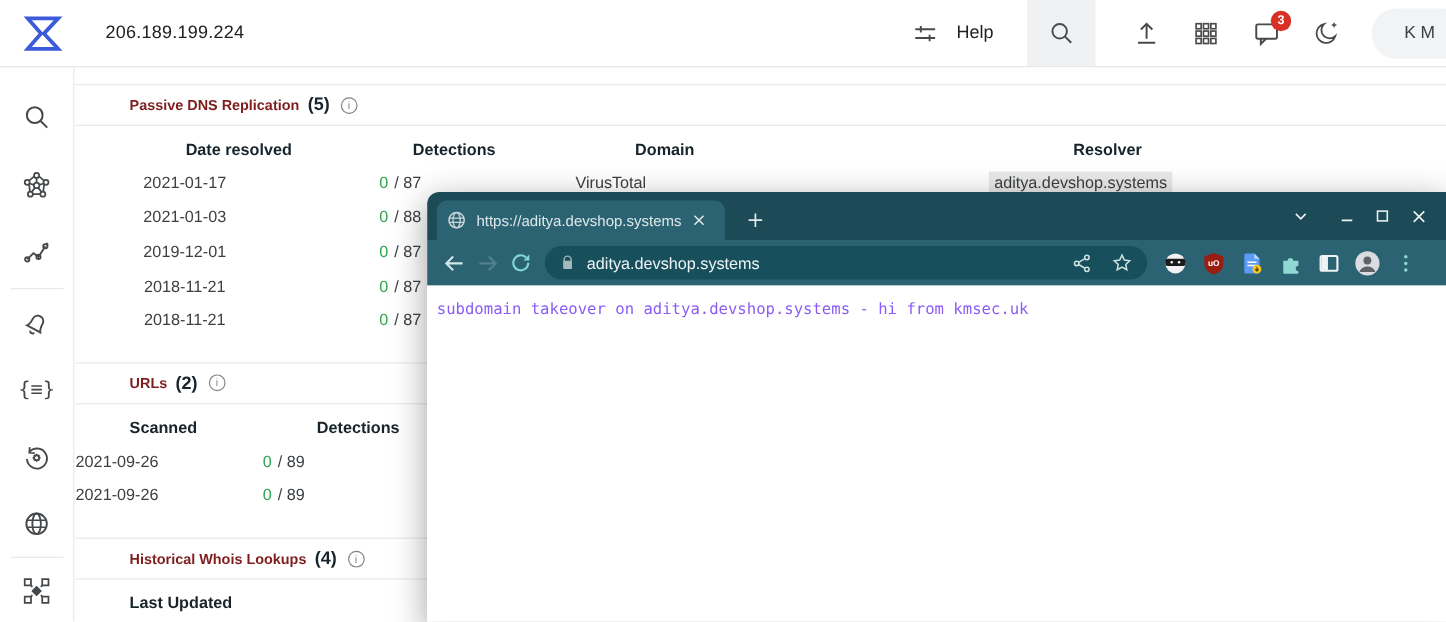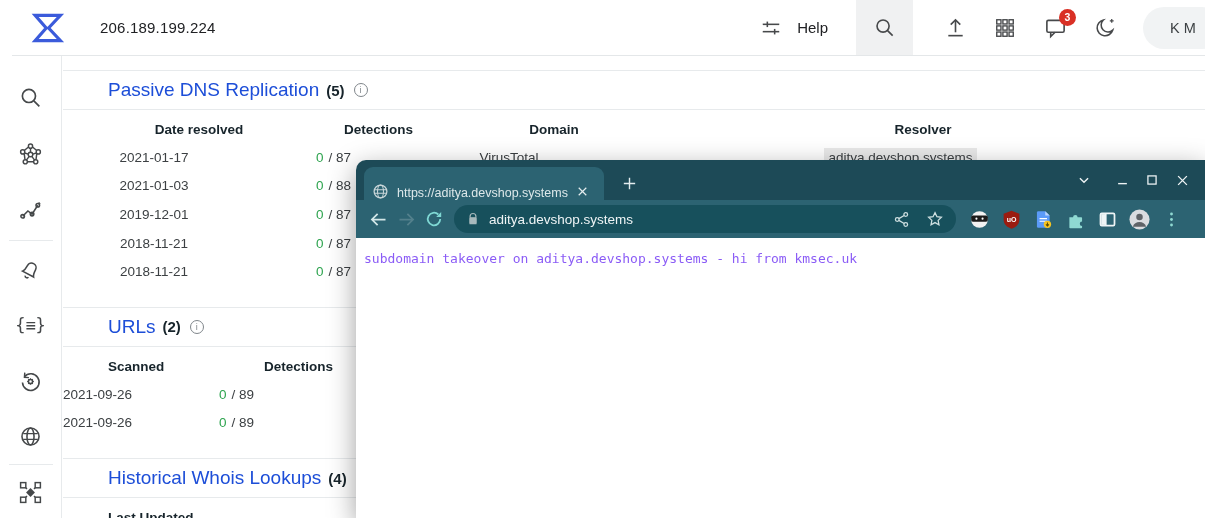--- a/index.html
+++ b/index.html
@@ -1,20 +1,20 @@
 <!DOCTYPE html>
 <html><head>
 <meta charset="utf-8">
 <style>
   * { margin:0; padding:0; box-sizing:border-box; }
   html,body { width:1205px; height:518px; overflow:hidden; background:#fff;
     font-family:"Liberation Sans", sans-serif; }
 
   
-  .topbar { position:absolute; top:0; left:12px; right:0; height:56px; background:#fff;
+  .topbar { position:absolute; top:0; left:0; right:0; height:56px; background:#fff;
     border-bottom:1px solid #e4e7e9; display:flex; align-items:center; z-index:3; }
   .vt-logo { width:38px; height:38px; margin-left:16px; display:flex; align-items:center; }
   .topbar-ip { margin-left:34px; font-size:15px; color:#202124; letter-spacing:.2px; }
   .topbar-right { margin-left:auto; display:flex; align-items:center; height:100%; }
   .tb-icon { width:24px; height:24px; display:flex; align-items:center; justify-content:center;
     color:#47494b; cursor:pointer; }
   .tb-gap { margin-right:26px; }
   .help-label { font-size:15px; color:#202124; margin:0 28px 0 14px; cursor:pointer; }
   .search-box { width:57px; height:100%; background:#f0f1f2; display:flex; align-items:center;
     justify-content:center; margin-right:30px; cursor:pointer; }
@@ -31,21 +31,21 @@
     border-right:1px solid #e7eaec; display:flex; flex-direction:column; align-items:center; z-index:2; }
   .sb-icon { width:26px; height:26px; color:#45484a; display:flex; align-items:center;
     justify-content:center; cursor:pointer; }
   .sb-divider { width:44px; height:1px; background:#e7eaec; }
   .braces-glyph { font-family:"DejaVu Sans Mono", monospace; font-size:17px; color:#45484a; }
 
   
   .main { position:absolute; top:56px; left:63px; right:0; bottom:0; background:#fff; padding-top:14px; }
   .hr { height:1px; background:#e7eaec; }
   .sec-title-row { display:flex; align-items:center; padding:8px 0 8px 45px; }
-  .sec-title { font-size:19px; font-weight:normal; color:#1d4ed8; }
+  .sec-title { font-size:12px; font-weight:bold; color:#7f1d1d; }
   .sec-count { font-size:15px; font-weight:bold; color:#17242b; margin-left:7px; }
   .info-icon { width:14px; height:14px; border:1px solid #80868b; border-radius:50%; margin-left:9px;
     color:#80868b; font-size:9px; display:flex; align-items:center; justify-content:center;
     font-style:normal; cursor:pointer; flex:0 0 auto; }
   .thead, .trow { display:grid; align-items:center; }
   .pdns .thead, .pdns .trow { grid-template-columns:182px 177px 174px 1fr;text-align:center; }
   .urls .thead, .urls .trow { grid-template-columns:156px 1fr; }
   .thead { padding:12px 0 6px 45px; font-size:13.5px; font-weight:bold; color:#17242b; }
   .trow { height:28.6px; font-size:13.5px; color:#3c4043; }
   .pos { color:#2ea44f; }
@@ -55,21 +55,21 @@
   .whois .thead { display:flex; padding-top:12px; }
   .whois-col1 { width:197px; text-align:left; }
   .whois-col2 { margin-left:88px; }
   .whois .trow { display:flex; padding-left:45px; height:28px; }
 
   
   .browser { position:absolute; left:356px; top:160px; right:0; bottom:0; z-index:5;
     border-radius:10px 0 0 0; box-shadow:0 8px 28px rgba(0,0,0,.38); background:#fff; }
   .titlebar { height:40px; background:#1d4a57; border-radius:10px 0 0 0; position:relative; }
   .tab { position:absolute; left:8px; top:7px; height:33px; width:240px; background:#2c6372;
-    border-radius:9px 9px 0 0; display:flex; align-items:flex-end; padding:0 8px; cursor:pointer; }
+    border-radius:9px 9px 0 0; display:flex; align-items:center; padding:0 8px; cursor:pointer; }
   .tab-title { font-size:12.5px; color:#dde8ea; white-space:nowrap; overflow:hidden; width:172px;
     margin-left:8px; }
   .tab-close { width:18px; height:18px; display:flex; align-items:center; justify-content:center;
     color:#e3ecee; margin-left:4px; cursor:pointer; }
   .newtab-btn { position:absolute; left:262px; top:12px; width:22px; height:22px; color:#e3ecee;
     display:flex; align-items:center; justify-content:center; cursor:pointer; }
   .win-controls { position:absolute; right:8px; top:0; height:40px; display:flex; align-items:center; }
   .wc { width:30px; height:30px; display:flex; align-items:center; justify-content:center;
     color:#edf3f4; cursor:pointer; }
   .wc-gapL { margin-right:8px; }

